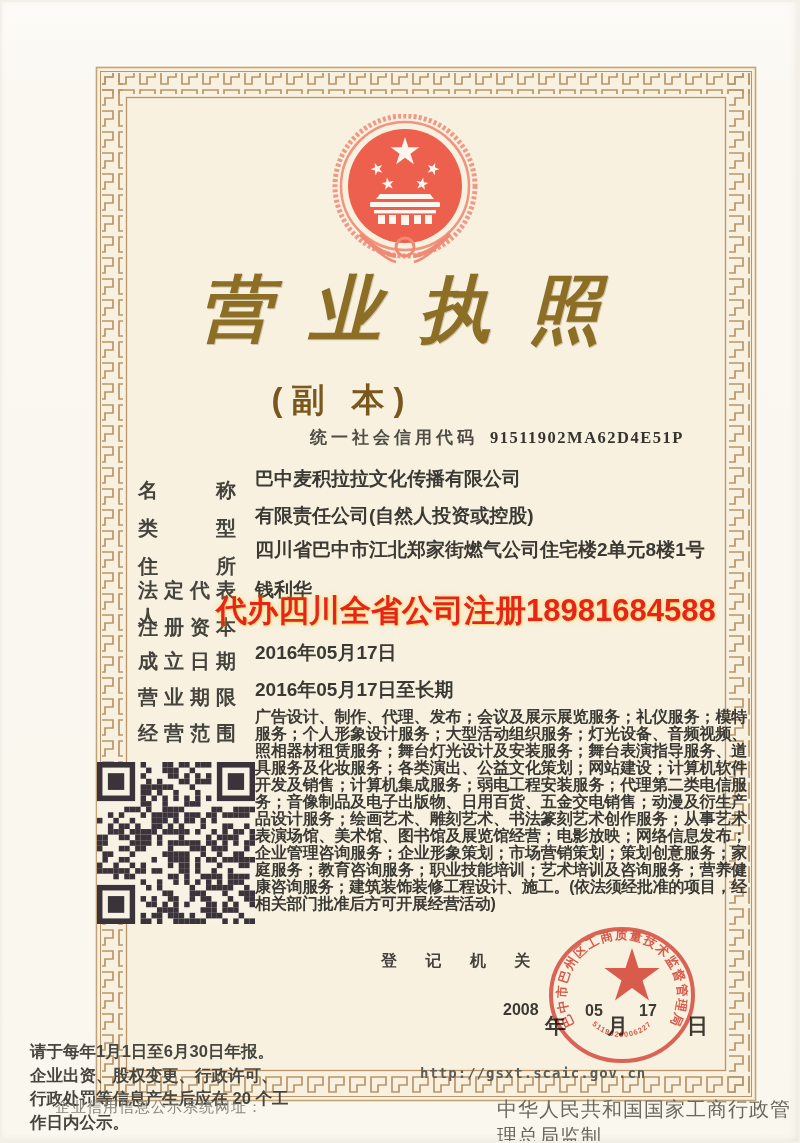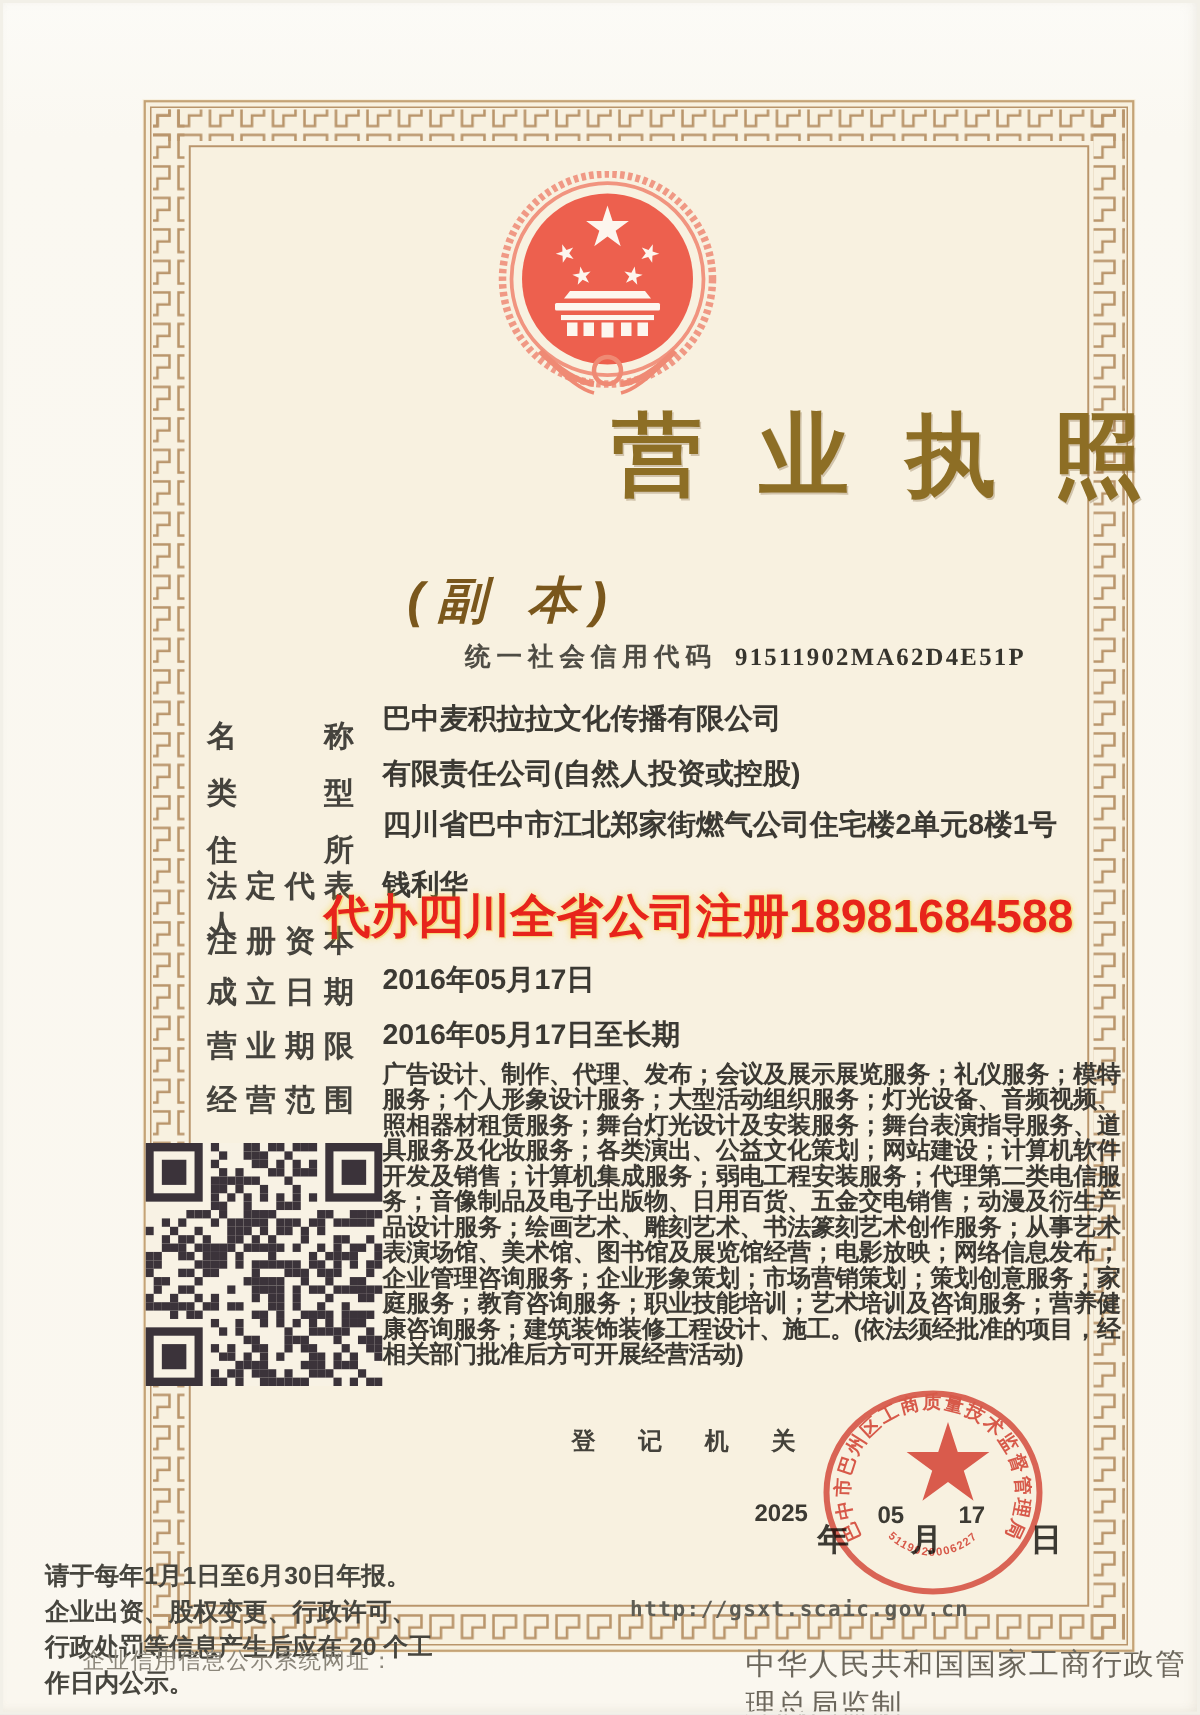--- a/index.html
+++ b/index.html
@@ -7,25 +7,25 @@
     position:relative;width:800px;height:1143px;overflow:hidden;
     background:linear-gradient(180deg,#fcfbf7 0%,#faf8f1 8%,#faf7ef 100%);
     outline:1px solid #c9c6bd;
     font-family:"Liberation Sans","DejaVu Sans",sans-serif;
   }
   .page::after{content:"";position:absolute;inset:0;box-shadow:inset 0 0 0 2px #f2f0e8, inset -4px 0 8px rgba(160,150,130,.12), inset 0 -3px 6px rgba(160,150,130,.08);pointer-events:none;}
   .paper{position:absolute;left:95px;top:66px;width:662px;height:1036px;background:#f8f1e0;}
   .border-svg{position:absolute;left:95px;top:66px;}
   .abs{position:absolute;}
   .emblem{left:330px;top:114px;width:150px;height:154px;}
-  .title{left:0;top:272px;width:800px;text-align:right;font-size:60px;font-weight:700;
+  .title{left:0;top:272px;width:800px;text-align:center;font-size:72px;font-weight:700;
     color:#8d6e25;letter-spacing:38px;text-indent:38px;line-height:1.05;
-    text-shadow:1px 1px 0 rgba(90,60,10,.25);}
+    text-shadow:1px 1px 0 rgba(90,60,10,.25);font-style:italic;}
   .subtitle{left:0;top:378px;width:676px;text-align:center;font-size:33px;font-weight:700;
-    color:#7a571c;letter-spacing:9px;text-indent:9px;font-style:italic;}
+    color:#7a571c;letter-spacing:9px;text-indent:9px;}
   .credit-line{left:310px;top:426px;display:flex;align-items:baseline;gap:12px;justify-content:center;}
   .credit-label{font-size:17px;font-weight:700;color:#4e4c44;letter-spacing:4px;}
   .credit-code{font-family:"Liberation Serif","DejaVu Serif",serif;font-size:16.5px;color:#36342d;letter-spacing:1.5px;font-weight:600;}
   .f-label{left:138px;width:98px;font-size:20px;font-weight:600;color:#45433d;
     text-align:justify;text-align-last:justify;}
   .f-value{left:255px;width:492px;font-size:19px;font-weight:600;color:#3b3933;}
   .scope{font-size:16px;line-height:17px;letter-spacing:-0.3px;text-align:justify;}
   .reg-label{left:381px;top:951px;font-size:16px;font-weight:600;color:#44423b;letter-spacing:12px;white-space:nowrap;}
   .date-bit{font-weight:700;color:#3c3a33;}
   .notes{left:30px;top:1009px;width:268px;font-size:16.5px;line-height:23.5px;font-weight:600;color:#46453e;white-space:pre-line;margin-top:31px;}
@@ -461,21 +461,21 @@
         </g>
         <g transform="translate(0,119.9)">
           <rect x="0" y="0" width="38.15" height="38.15" fill="#3b333a"></rect>
           <rect x="5.45" y="5.45" width="27.25" height="27.25" fill="#f8f2e4"></rect>
           <rect x="10.9" y="10.9" width="16.35" height="16.35" fill="#3b333a"></rect>
         </g>
       </svg></div>
 
   <div class="abs reg-label">登 记 机 关</div>
 
-  <span class="abs date-bit" style="left:503px;top:1001px;font-size:16px">2025</span>
+  <span class="abs date-bit" style="left:503px;top:1001px;font-size:16px">2008</span>
   <span class="abs date-bit" style="left:545px;top:1012px;font-size:21px">年</span>
   <span class="abs date-bit" style="left:585px;top:1002px;font-size:16px">05</span>
   <span class="abs date-bit" style="left:607px;top:1012px;font-size:21px">月</span>
   <span class="abs date-bit" style="left:639px;top:1002px;font-size:16px">17</span>
   <span class="abs date-bit" style="left:687px;top:1012px;font-size:21px">日</span>
 
   <svg class="abs seal" viewBox="-102 -102 204 204">
     <ellipse cx="0" cy="0" rx="71" ry="66" fill="none" stroke="#d9473b" stroke-width="4" opacity=".92"></ellipse>
     <path transform="translate(10,-18) scale(29)" fill="#d7392e" opacity=".92" d="M0 -1 L0.2245 -0.309 L0.951 -0.309 L0.3633 0.118 L0.5878 0.809 L0 0.382 L-0.5878 0.809 L-0.3633 0.118 L-0.951 -0.309 L-0.2245 -0.309 Z"></path>
     <defs>

